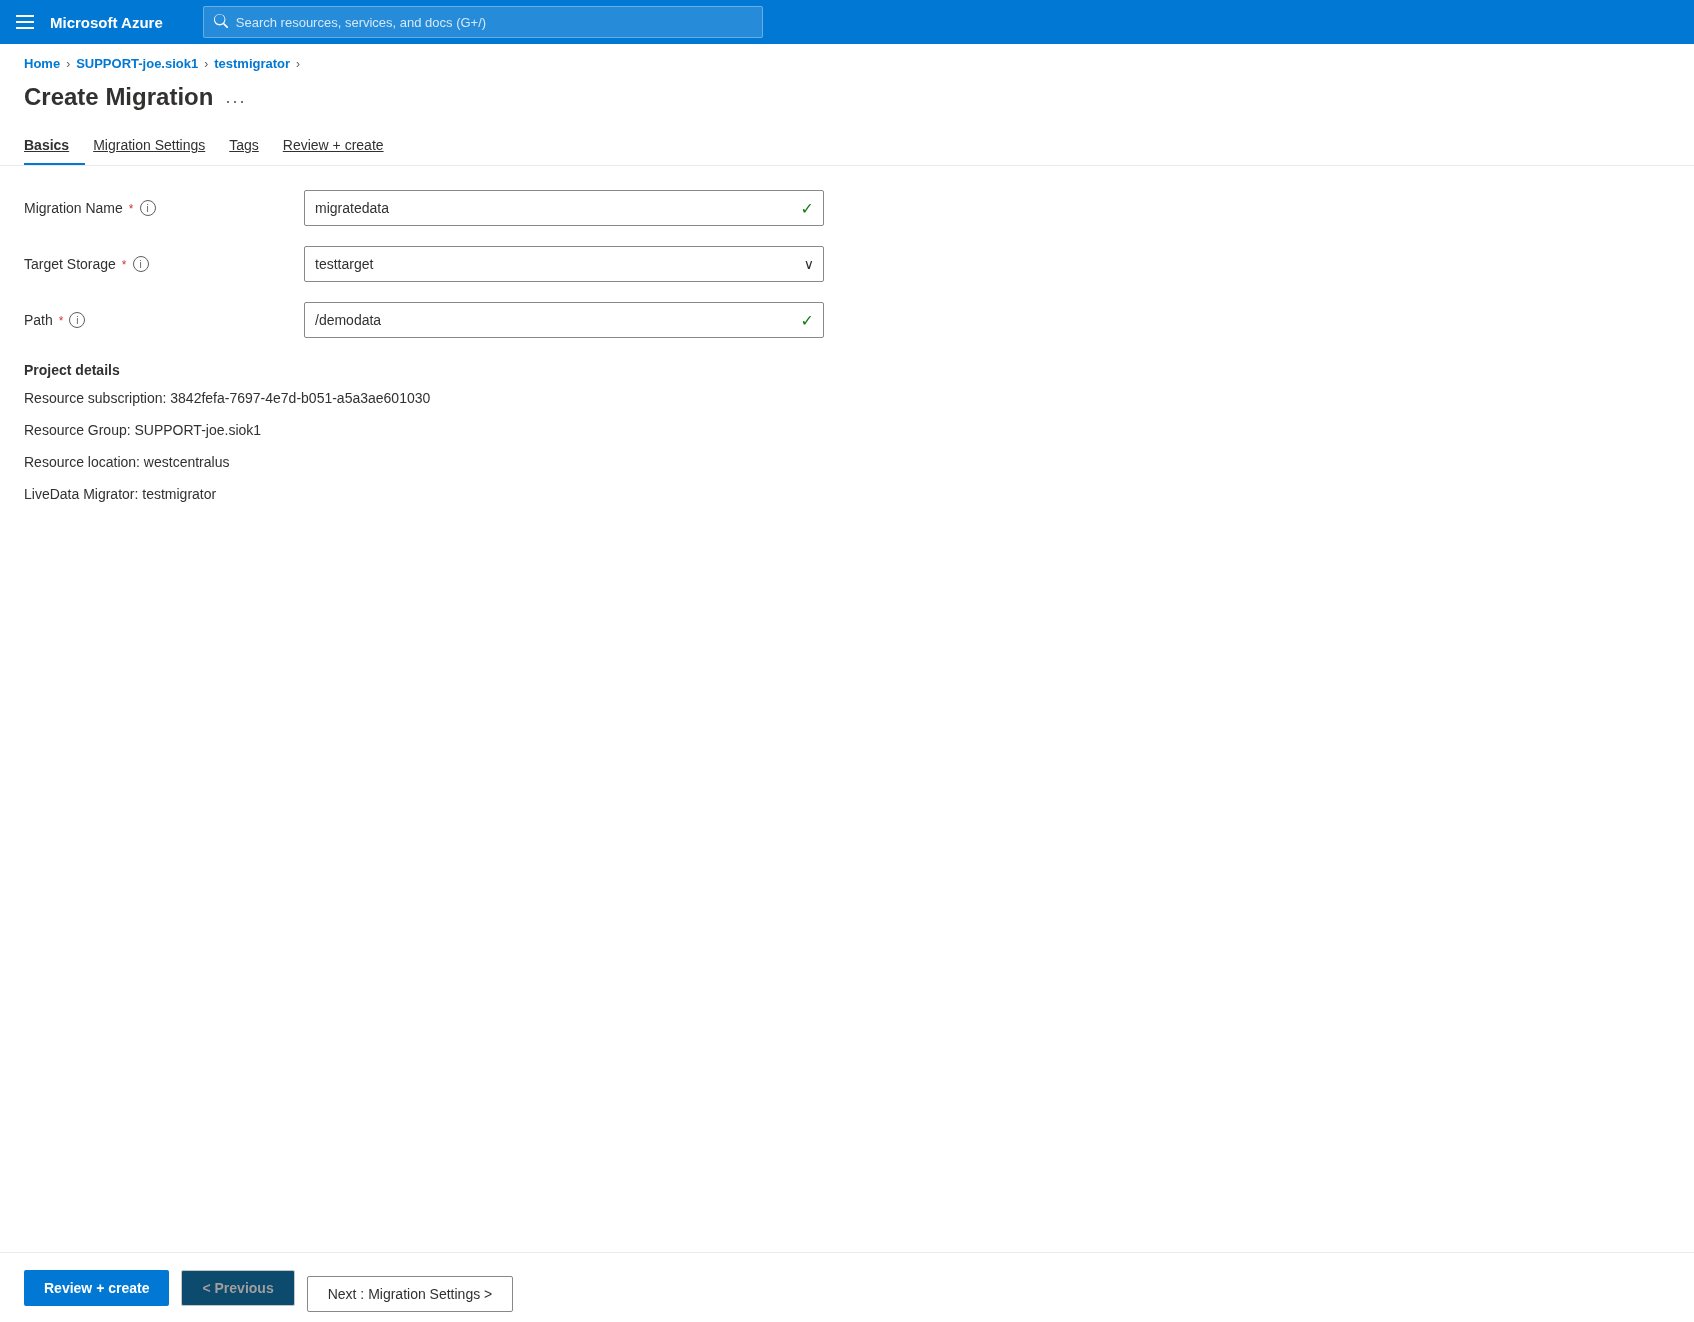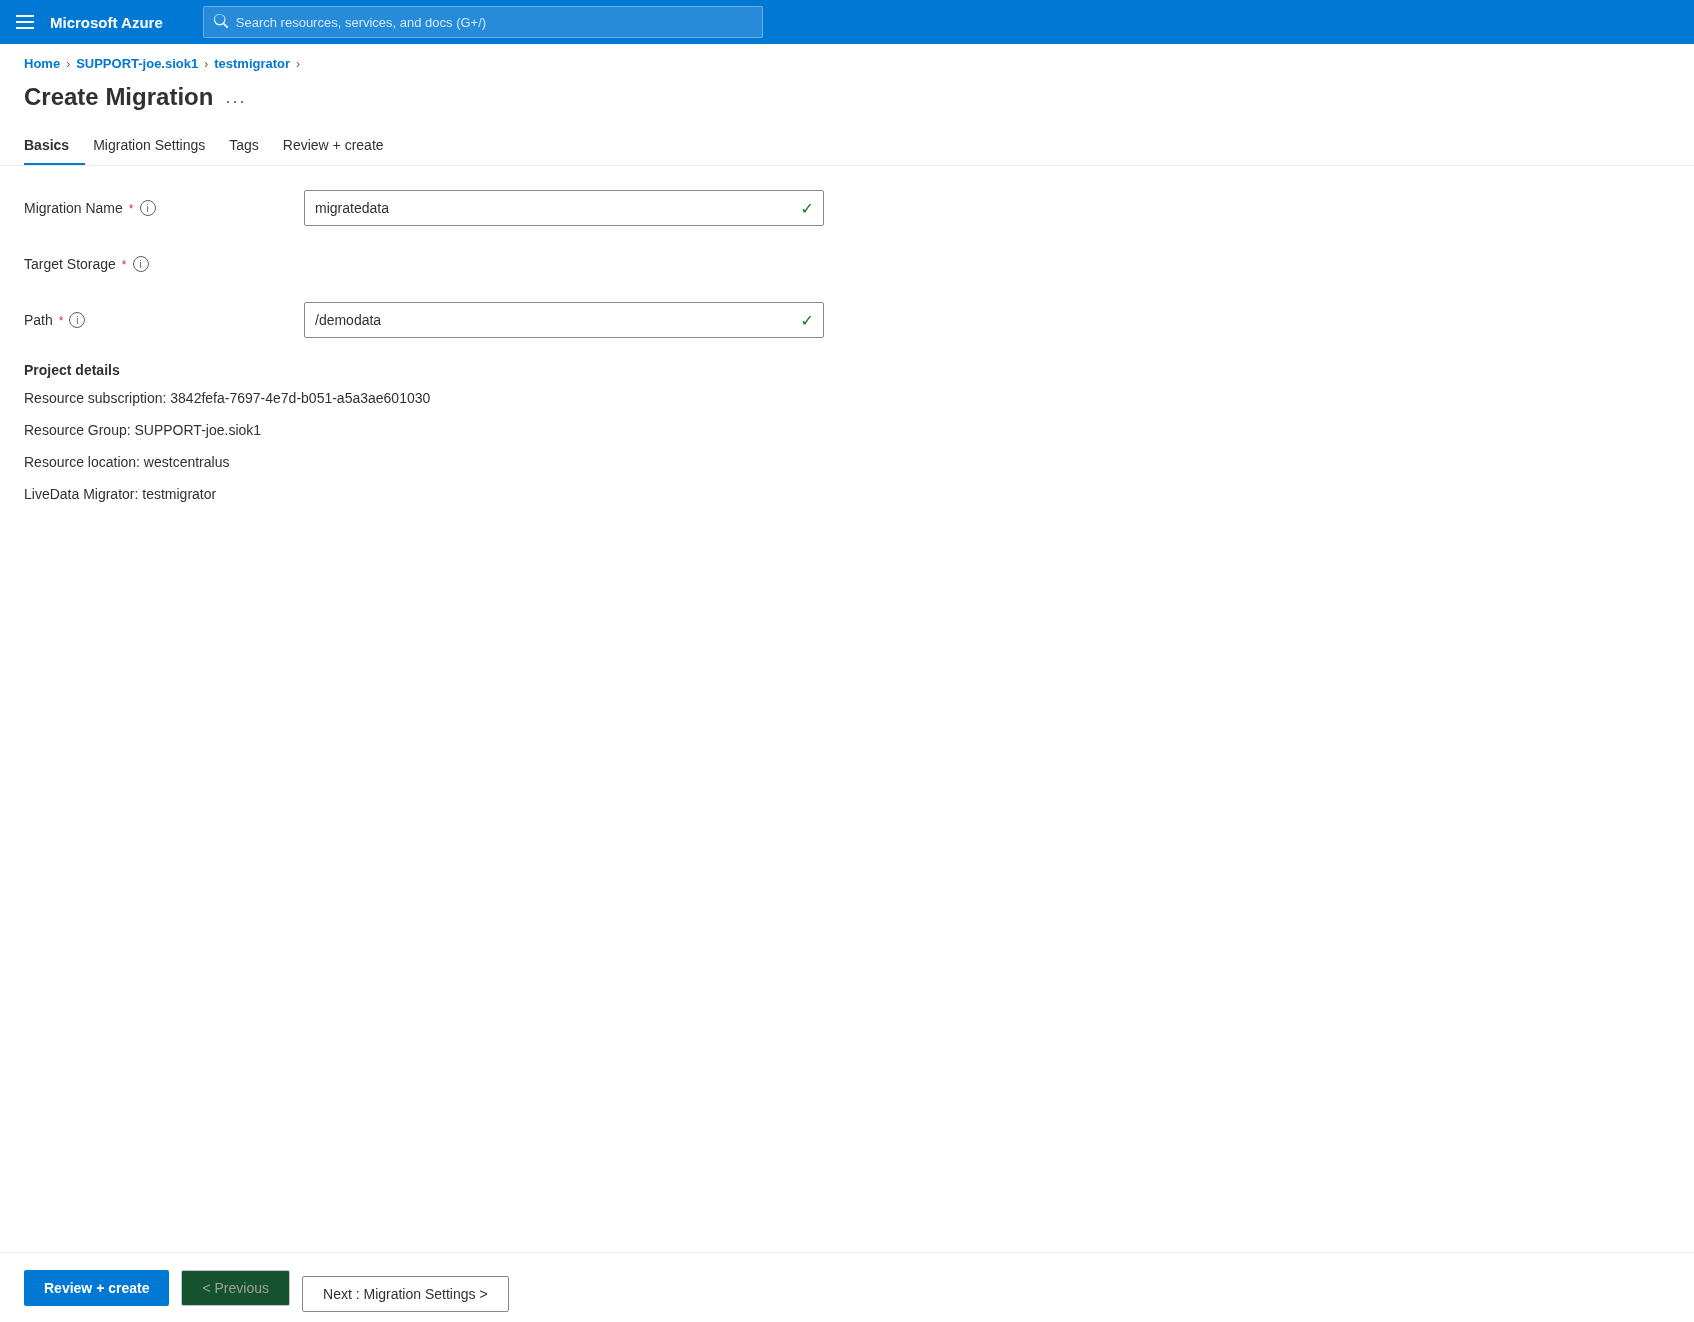--- a/index.html
+++ b/index.html
@@ -87,20 +87,21 @@
       cursor: pointer;
       letter-spacing: 2px;
     }
 
     
     .tabs {
       display: flex;
       border-bottom: 1px solid #edebe9;
       padding: 0 24px;
       margin-bottom: 24px;
+      text-decoration: underline;
     }
     .tab {
       padding: 10px 16px 10px 0;
       margin-right: 8px;
       font-size: 14px;
       cursor: pointer;
       color: #323130;
       border-bottom: 2px solid transparent;
       position: relative;
       white-space: nowrap;
@@ -244,22 +245,23 @@
       padding: 6px 20px;
       height: 36px;
       font-size: 14px;
       border-radius: 2px;
       cursor: pointer;
       white-space: nowrap;
     }
     .btn-secondary:disabled {
       color: #a19f9d;
       border-color: #c8c6c4;
-      background: #14532d;
+      background: #0c4a6e;
       cursor: not-allowed;
+      font-weight: bold;
     }
     .btn-outline {
       background: #fff;
       color: #323130;
       border: 1px solid #8a8886;
       padding: 6px 20px;
       height: 36px;
       font-size: 14px;
       border-radius: 2px;
       cursor: pointer;
@@ -327,20 +329,28 @@
   </div>
 
   <div class="form-row">
     <div class="form-label">
       <span>Target Storage</span>
       <span class="required-star">*</span>
       <div class="info-icon" title="Target storage information">
         <span>i</span>
       </div>
     </div>
+    <div class="form-input-wrapper">
+      <div class="select-with-arrow">
+        <select>
+          <option>testtarget</option>
+        </select>
+        <span class="chevron-icon">∨</span>
+      </div>
+    </div>
   </div>
 
   <div class="form-row">
     <div class="form-label">
       <span>Path</span>
       <span class="required-star">*</span>
       <div class="info-icon" title="Path information">
         <span>i</span>
       </div>
     </div>

